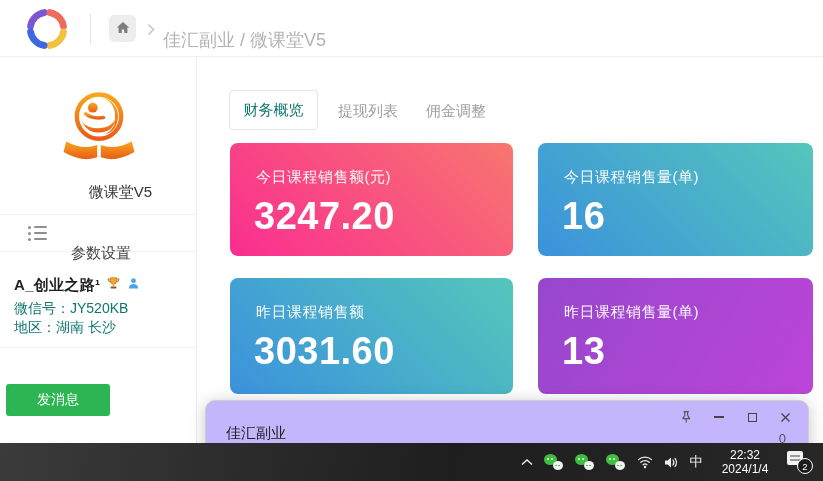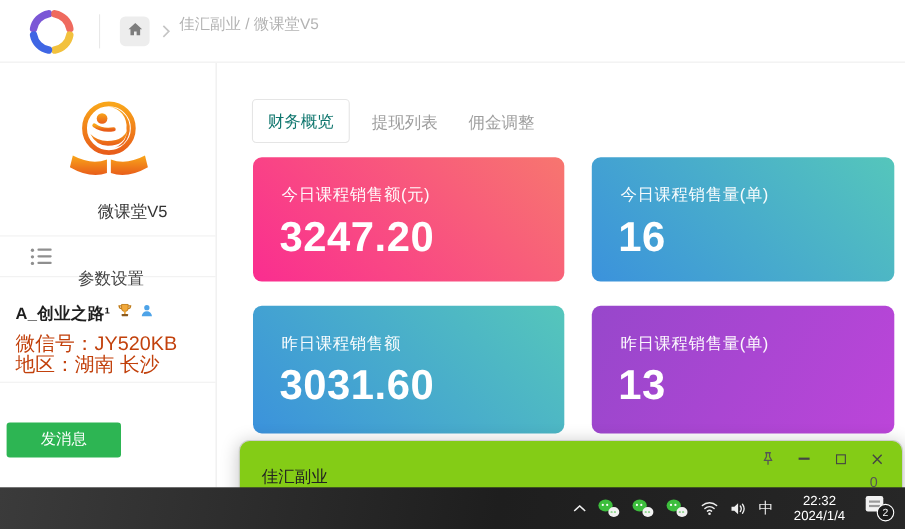--- a/index.html
+++ b/index.html
@@ -7,41 +7,41 @@
   .screen { position:relative; width:823px; height:481px; overflow:hidden; background:#fff; }
 
   
   .header { position:absolute; left:0; top:0; width:823px; height:57px; background:#fff;
             border-bottom:1px solid #eeeeee; z-index:2; }
   .logo-swirl { position:absolute; left:22px; top:4px; width:50px; height:50px; cursor:pointer; }
   .header-divider { position:absolute; left:90px; top:13px; width:1px; height:31px; background:#e8e8e8; }
   .home-btn { position:absolute; left:109px; top:15px; width:27px; height:27px; background:#ededed;
               border-radius:5px; display:flex; align-items:center; justify-content:center; cursor:pointer; }
   .crumb-sep { position:absolute; left:147px; top:22px; }
-  .crumb-text { position:absolute; left:163px; top:13px; font-size:14px; color:#b3b3b3; cursor:pointer; }
+  .crumb-text { position:absolute; left:163px; top:28px; font-size:18px; color:#b3b3b3; cursor:pointer; }
 
   
   .sidebar { position:absolute; left:0; top:57px; width:197px; height:386px; background:#fff;
              border-right:1px solid #ececec; z-index:1; }
   .side-logo { position:absolute; left:59px; top:33px; width:80px; height:78px; }
   .side-appname { position:absolute; left:0; top:126px; width:196px; text-align:center;
                   font-size:15px; color:#333;padding-left:45px; }
   .menu-row { position:absolute; left:0; top:157px; width:196px; height:38px;
               border-top:1px solid #f1f1f1; border-bottom:1px solid #f1f1f1;
               display:flex; align-items:center; cursor:pointer; }
   .slist { display:flex; flex-direction:column; gap:3px; margin-left:28px; }
   .slist span { display:flex; align-items:center; gap:3px; }
   .slist i { width:3px; height:3px; background:#8f8f8f; border-radius:50%; }
   .slist b { width:13px; height:2.5px; background:#8f8f8f; border-radius:1px; }
   .menu-label { margin-left:24px; font-size:15px; color:#444;margin-top:41px; }
 
   .user-name-row { position:absolute; left:14px; top:218px; height:20px; display:flex;
                    align-items:center; gap:6px; }
   .user-name { font-size:15px; font-weight:bold; color:#1f1f1f; letter-spacing:0.3px; }
-  .user-line { position:absolute; left:14px; font-size:18px; color:#c2410c; }
+  .user-line { position:absolute; left:14px; font-size:14px; color:#0f766e; }
   .user-wechat { top:243px; }
   .user-region { top:262px; }
   .side-div2 { position:absolute; left:0; top:290px; width:196px; height:1px; background:#f1f1f1; }
   .send-btn { position:absolute; left:6px; top:327px; width:104px; height:32px; background:#2db553;
               border:none; border-radius:3px; color:#fff; font-size:14px; display:flex;
               align-items:center; justify-content:center; cursor:pointer;
               font-family:"Liberation Sans", sans-serif; }
 
   
   .tab-active { position:absolute; left:229px; top:90px; width:89px; height:40px; background:#fff;
@@ -53,21 +53,21 @@
   
   .stat-card { position:absolute; border-radius:8px; color:#fff; }
   .card-0 { left:230px; top:143px; width:283px; height:113px; }
   .card-1 { left:538px; top:143px; width:275px; height:113px; }
   .card-2 { left:230px; top:278px; width:283px; height:116px; }
   .card-3 { left:538px; top:278px; width:275px; height:116px; }
   .card-label { position:absolute; left:26px; top:25px; font-size:15px; opacity:0.96; letter-spacing:0.5px; }
   .card-value { position:absolute; left:24px; top:52px; font-size:38px; font-weight:bold; letter-spacing:0.5px; }
 
   
-  .float-win { position:absolute; left:217px; top:400px; width:604px; height:70px; background:#84cc16;
+  .float-win { position:absolute; left:205px; top:400px; width:604px; height:70px; background:#c4b5fd;
                border:1px solid #cfcfcf; border-radius:10px 10px 0 0;
                box-shadow:0 2px 16px rgba(0,0,0,0.22); z-index:3; }
   .win-title { position:absolute; left:20px; top:23px; font-size:15px; color:#222; }
   .win-controls { position:absolute; right:14px; top:7px; display:flex; gap:15px; }
   .win-ctl { width:18px; height:18px; display:flex; align-items:center; justify-content:center; cursor:pointer; }
   .ctl-min { width:10px; height:1.5px; background:#444; }
   .ctl-max { width:9px; height:9px; border:1.3px solid #444; }
   .win-zero { position:absolute; right:22px; top:30px; font-size:13px; color:#555; }
 
   

